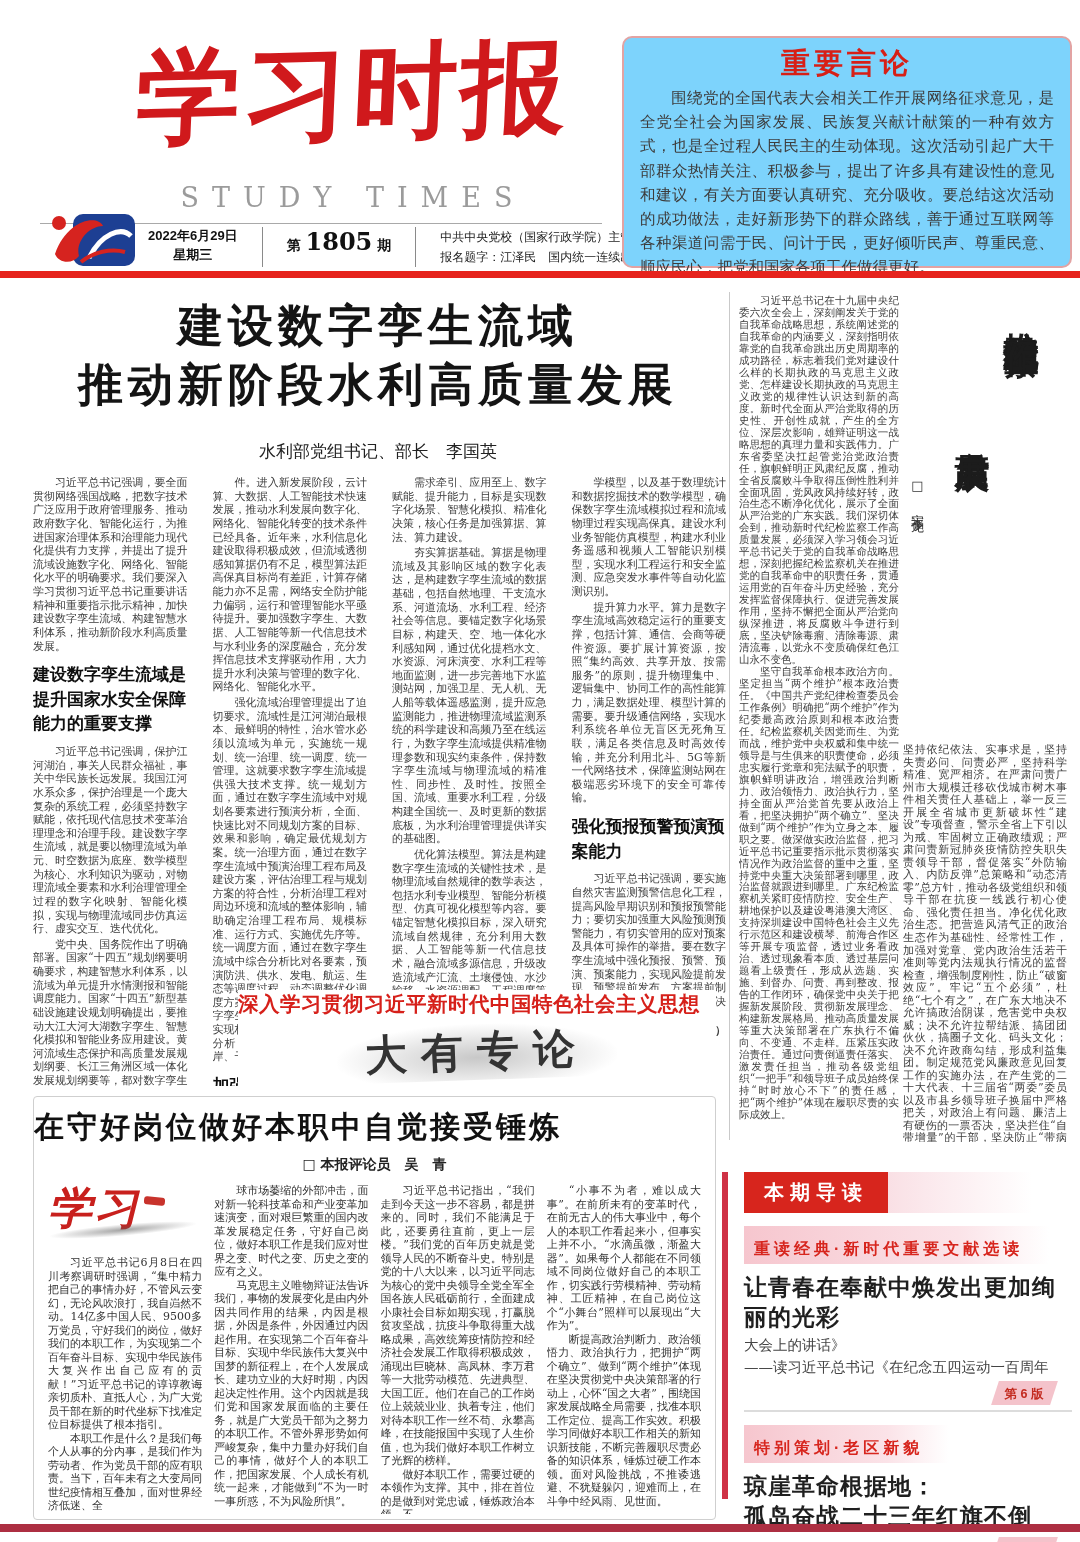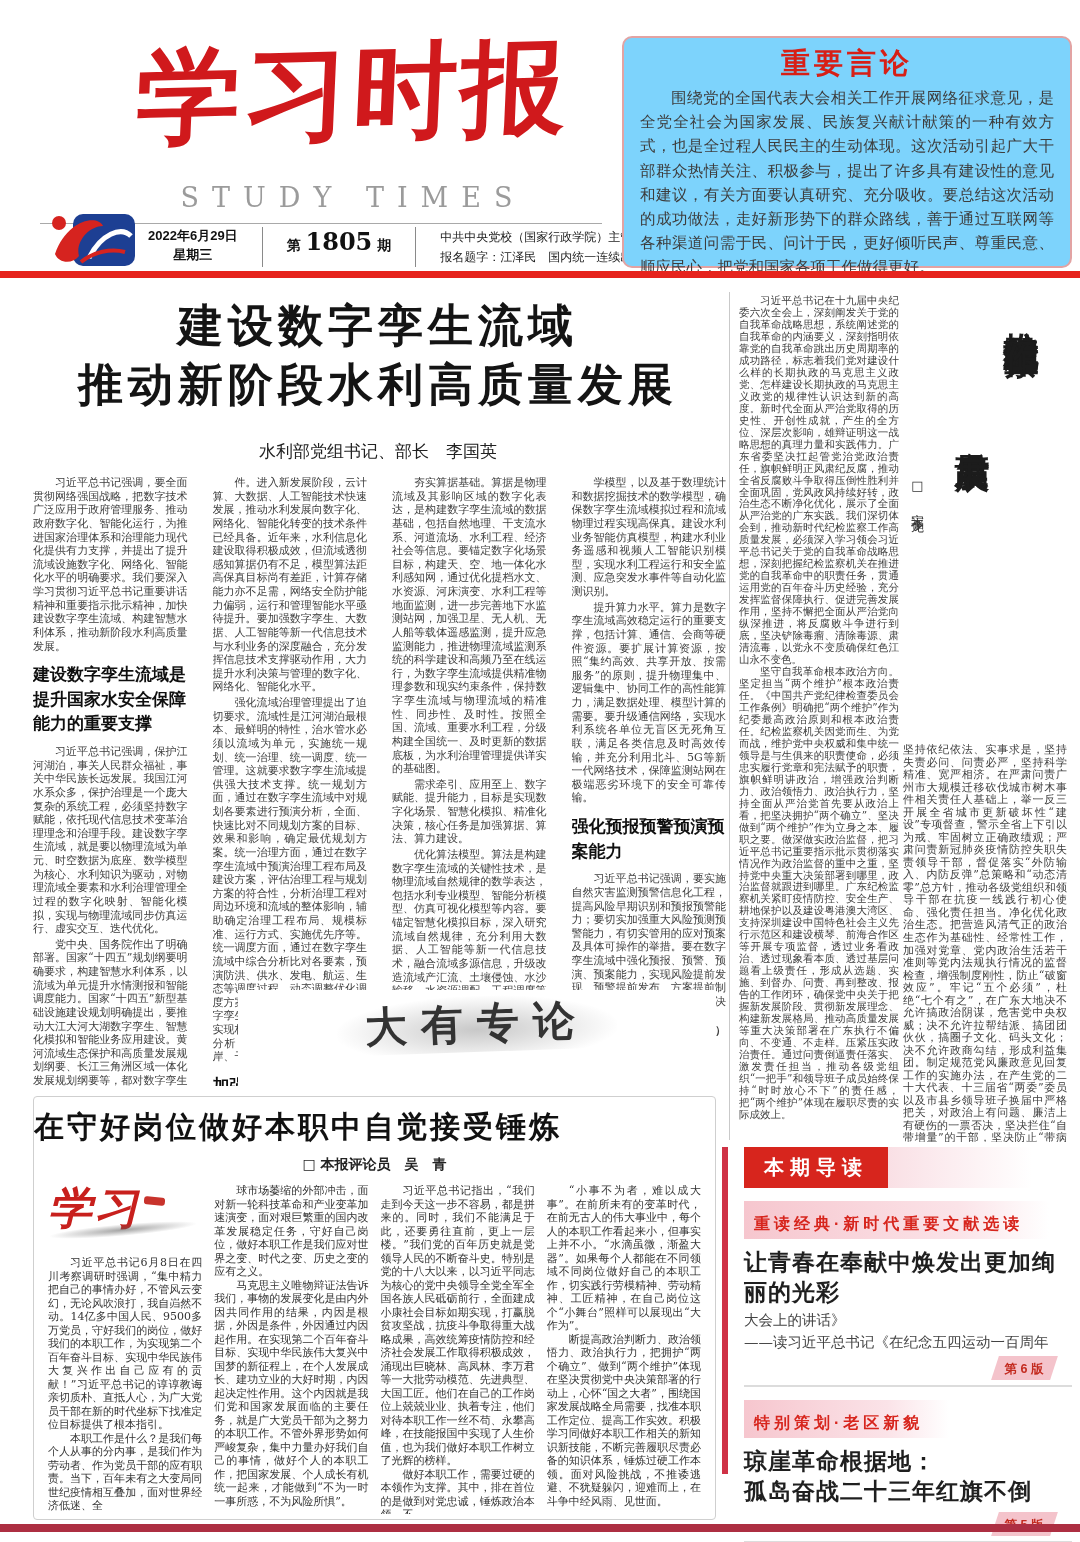--- a/index.html
+++ b/index.html
@@ -77,21 +77,21 @@
   .cm-logo-main { font-size:44px; font-weight:900; color:#c8201d; font-style:italic; line-height:1.1;
                   letter-spacing:2px; }
   .cm-logo-seal { display:inline-block; background:#c8332c; color:#fff; writing-mode:vertical-rl;
                   font-size:12px; font-weight:bold; padding:4px 3px; border-radius:3px;
                   transform:rotate(6deg); vertical-align:18px; }
   .cm-logo-swoosh { width:150px; height:12px; margin-top:-8px; border-radius:50%;
                     background:radial-gradient(ellipse, rgba(90,90,90,.55), transparent 70%);
                     transform:rotate(-5deg); }
 
   
-  .guide { left:722px; top:1147px; width:350px; height:327px; }
+  .guide { left:722px; top:1172px; width:350px; height:327px; }
   .guide-bar { position:absolute; left:0; top:0; width:6px; height:100%; background:#cf3246; }
   .g-head-row { margin-left:22px; background:linear-gradient(90deg,#f3bfc7,#fbe8ec 55%,rgba(251,232,236,0) 88%); }
   .g-head-tab { display:inline-block; background:#d7251d; color:#fff; font-size:20px; font-weight:700;
                 letter-spacing:6px; padding:7px 20px; font-family:"Liberation Sans",sans-serif; }
   .g-list { margin-left:22px; }
   .g-tag { display:inline-block; background:linear-gradient(90deg,#f6c6ce,#fbe3e8 70%,rgba(251,227,232,0));
            color:#d7251d; font-size:16px; font-weight:700; letter-spacing:4px;
            padding:13px 26px 4px 10px; margin-top:13px; font-family:"Liberation Sans",sans-serif; }
   .g-title { font-size:23px; font-weight:900; color:#1f1f1f; margin:9px 0 2px 0; letter-spacing:1px;
              line-height:1.3; font-family:"Liberation Sans",sans-serif; }
@@ -159,34 +159,35 @@
       <p>党中央、国务院作出了明确部署。国家“十四五”规划纲要明确要求，构建智慧水利体系，以流域为单元提升水情测报和智能调度能力。国家“十四五”新型基础设施建设规划明确提出，要推动大江大河大湖数字孪生、智慧化模拟和智能业务应用建设。黄河流域生态保护和高质量发展规划纲要、长江三角洲区域一体化发展规划纲要等，都对数字孪生流域建设提出了更加具体明确的要求。落实党中央、国务院重大决策部署，必须大力推进数字孪生流域建设。</p>
 
     </div>
     <div class="col">
       <p>件。进入新发展阶段，云计算、大数据、人工智能技术快速发展，推动水利发展向数字化、网络化、智能化转变的技术条件已经具备。近年来，水利信息化建设取得积极成效，但流域透彻感知算据仍有不足，模型算法距高保真目标尚有差距，计算存储能力亦不足需，网络安全防护能力偏弱，运行和管理智能水平亟待提升。要加强数字孪生、大数据、人工智能等新一代信息技术与水利业务的深度融合，充分发挥信息技术支撑驱动作用，大力提升水利决策与管理的数字化、网络化、智能化水平。</p>
       <p>强化流域治理管理提出了迫切要求。流域性是江河湖泊最根本、最鲜明的特性，治水管水必须以流域为单元，实施统一规划、统一治理、统一调度、统一管理。这就要求数字孪生流域提供强大技术支撑。统一规划方面，通过在数字孪生流域中对规划各要素进行预演分析，全面、快速比对不同规划方案的目标、效果和影响，确定最优规划方案。统一治理方面，通过在数字孪生流域中预演治理工程布局及建设方案，评估治理工程与规划方案的符合性，分析治理工程对周边环境和流域的整体影响，辅助确定治理工程布局、规模标准、运行方式、实施优先序等。统一调度方面，通过在数字孪生流域中综合分析比对各要素，预演防洪、供水、发电、航运、生态等调度过程，动态调整优化调度方案。统一管理方面，通过数字孪生流域动态掌握河湖全貌，实现权威存证、精准定位、影响分析，更好支撑上下游、左右岸、干支流联防联控联治。</p>
       <div class="sub">加强数字孪生流域算据、算法、算力建设</div>
 
     </div>
     <div class="col">
+      <p>需求牵引、应用至上、数字赋能、提升能力，目标是实现数字化场景、智慧化模拟、精准化决策，核心任务是加强算据、算法、算力建设。</p>
       <p>夯实算据基础。算据是物理流域及其影响区域的数字化表达，是构建数字孪生流域的数据基础，包括自然地理、干支流水系、河道流场、水利工程、经济社会等信息。要锚定数字化场景目标，构建天、空、地一体化水利感知网，通过优化提档水文、水资源、河床演变、水利工程等地面监测，进一步完善地下水监测站网，加强卫星、无人机、无人船等载体遥感监测，提升应急监测能力，推进物理流域监测系统的科学建设和高频乃至在线运行，为数字孪生流域提供精准物理参数和现实约束条件，保持数字孪生流域与物理流域的精准性、同步性、及时性。按照全国、流域、重要水利工程，分级构建全国统一、及时更新的数据底板，为水利治理管理提供详实的基础图。</p>
-      <p>需求牵引、应用至上、数字赋能、提升能力，目标是实现数字化场景、智慧化模拟、精准化决策，核心任务是加强算据、算法、算力建设。</p>
       <p>优化算法模型。算法是构建数字孪生流域的关键性技术，是物理流域自然规律的数学表达，包括水利专业模型、智能分析模型、仿真可视化模型等内容。要锚定智慧化模拟目标，深入研究流域自然规律，充分利用大数据、人工智能等新一代信息技术，融合流域多源信息，升级改造流域产汇流、土壤侵蚀、水沙输移、水资源调配、工程调度等模型，研发新一代高保真水利专业模型，统筹运用好基于机理揭示和规律把握的数</p>
     </div>
     <div class="col">
       <p>学模型，以及基于数理统计和数据挖掘技术的数学模型，确保数字孪生流域模拟过程和流域物理过程实现高保真。建设水利业务智能仿真模型，构建水利业务遥感和视频人工智能识别模型，实现水利工程运行和安全监测、应急突发水事件等自动化监测识别。</p>
       <p>提升算力水平。算力是数字孪生流域高效稳定运行的重要支撑，包括计算、通信、会商等硬件资源。要扩展计算资源，按照“集约高效、共享开放、按需服务”的原则，提升物理集中、逻辑集中、协同工作的高性能算力，满足数据处理、模型计算的需要。要升级通信网络，实现水利系统各单位无盲区无死角互联，满足各类信息及时高效传输，并充分利用北斗、5G等新一代网络技术，保障监测站网在极端恶劣环境下的安全可靠传输。</p>
       <div class="sub">强化预报预警预演预案能力</div>
       <p>习近平总书记强调，要实施自然灾害监测预警信息化工程，提高风险早期识别和预报预警能力；要切实加强重大风险预测预警能力，有切实管用的应对预案及具体可操作的举措。要在数字孪生流域中强化预报、预警、预演、预案能力，实现风险提前发现、预警提前发布、方案提前制定、措施提前实施，确保水利决策精准安全有效。</p>
       <p class="continued">（下转7版）</p>
     </div>
   </div>
 
   <div class="abs banner">
+    <div class="banner-slogan">深入学习贯彻习近平新时代中国特色社会主义思想</div>
     <div class="banner-brush">大有专论</div>
   </div>
 
   <div class="abs vdiv"></div>
 
   <div class="abs ra-colA">
     <p>习近平总书记在十九届中央纪委六次全会上，深刻阐发关于党的自我革命战略思想，系统阐述党的自我革命的内涵要义，深刻指明依靠党的自我革命跳出历史周期率的成功路径，标志着我们党对建设什么样的长期执政的马克思主义政党、怎样建设长期执政的马克思主义政党的规律性认识达到新的高度。新时代全面从严治党取得的历史性、开创性成就，产生的全方位、深层次影响，雄辩证明这一战略思想的真理力量和实践伟力。广东省委坚决扛起管党治党政治责任，旗帜鲜明正风肃纪反腐，推动全省反腐败斗争取得压倒性胜利并全面巩固，党风政风持续好转，政治生态不断净化优化，展示了全面从严治党的广东实践。我们深切体会到，推动新时代纪检监察工作高质量发展，必须深入学习领会习近平总书记关于党的自我革命战略思想，深刻把握纪检监察机关在推进党的自我革命中的职责任务，贯通运用党的百年奋斗历史经验，充分发挥监督保障执行、促进完善发展作用，坚持不懈把全面从严治党向纵深推进，将反腐败斗争进行到底，坚决铲除毒瘤、清除毒源、肃清流毒，以党永不变质确保红色江山永不变色。</p>
     <p>坚守自我革命根本政治方向。坚定担当“两个维护”根本政治责任。《中国共产党纪律检查委员会工作条例》明确把“两个维护”作为纪委最高政治原则和根本政治责任。纪检监察机关因党而生、为党而战，维护党中央权威和集中统一领导是与生俱来的职责使命，必须忠实履行党章和宪法赋予的职责，旗帜鲜明讲政治，增强政治判断力、政治领悟力、政治执行力，坚持全面从严治党首先要从政治上看，把坚决拥护“两个确立”、坚决做到“两个维护”作为立身之本、履职之要。做深做实政治监督，把习近平总书记重要指示批示贯彻落实情况作为政治监督的重中之重，坚持党中央重大决策部署到哪里，政治监督就跟进到哪里。广东纪检监察机关紧盯疫情防控、安全生产、耕地保护以及建设粤港澳大湾区、支持深圳建设中国特色社会主义先行示范区和建设横琴、前海合作区等开展专项监督，透过业务看政治、透过现象看本质、透过基层问题看上级责任，形成从选题、实施、到督办、问责、再到整改、报告的工作闭环，确保党中央关于把握新发展阶段、贯彻新发展理念、构建新发展格局、推动高质量发展等重大决策部署在广东执行不偏向、不变通、不走样。压紧压实政治责任。通过问责倒逼责任落实、激发责任担当，推动各级党组织“一把手”和领导班子成员始终保持“时时放心不下”的责任感，把“两个维护”体现在履职尽责的实际成效上。</p>
   </div>
   <div class="abs vt vt1">推动新时代纪检监察工作</div>

